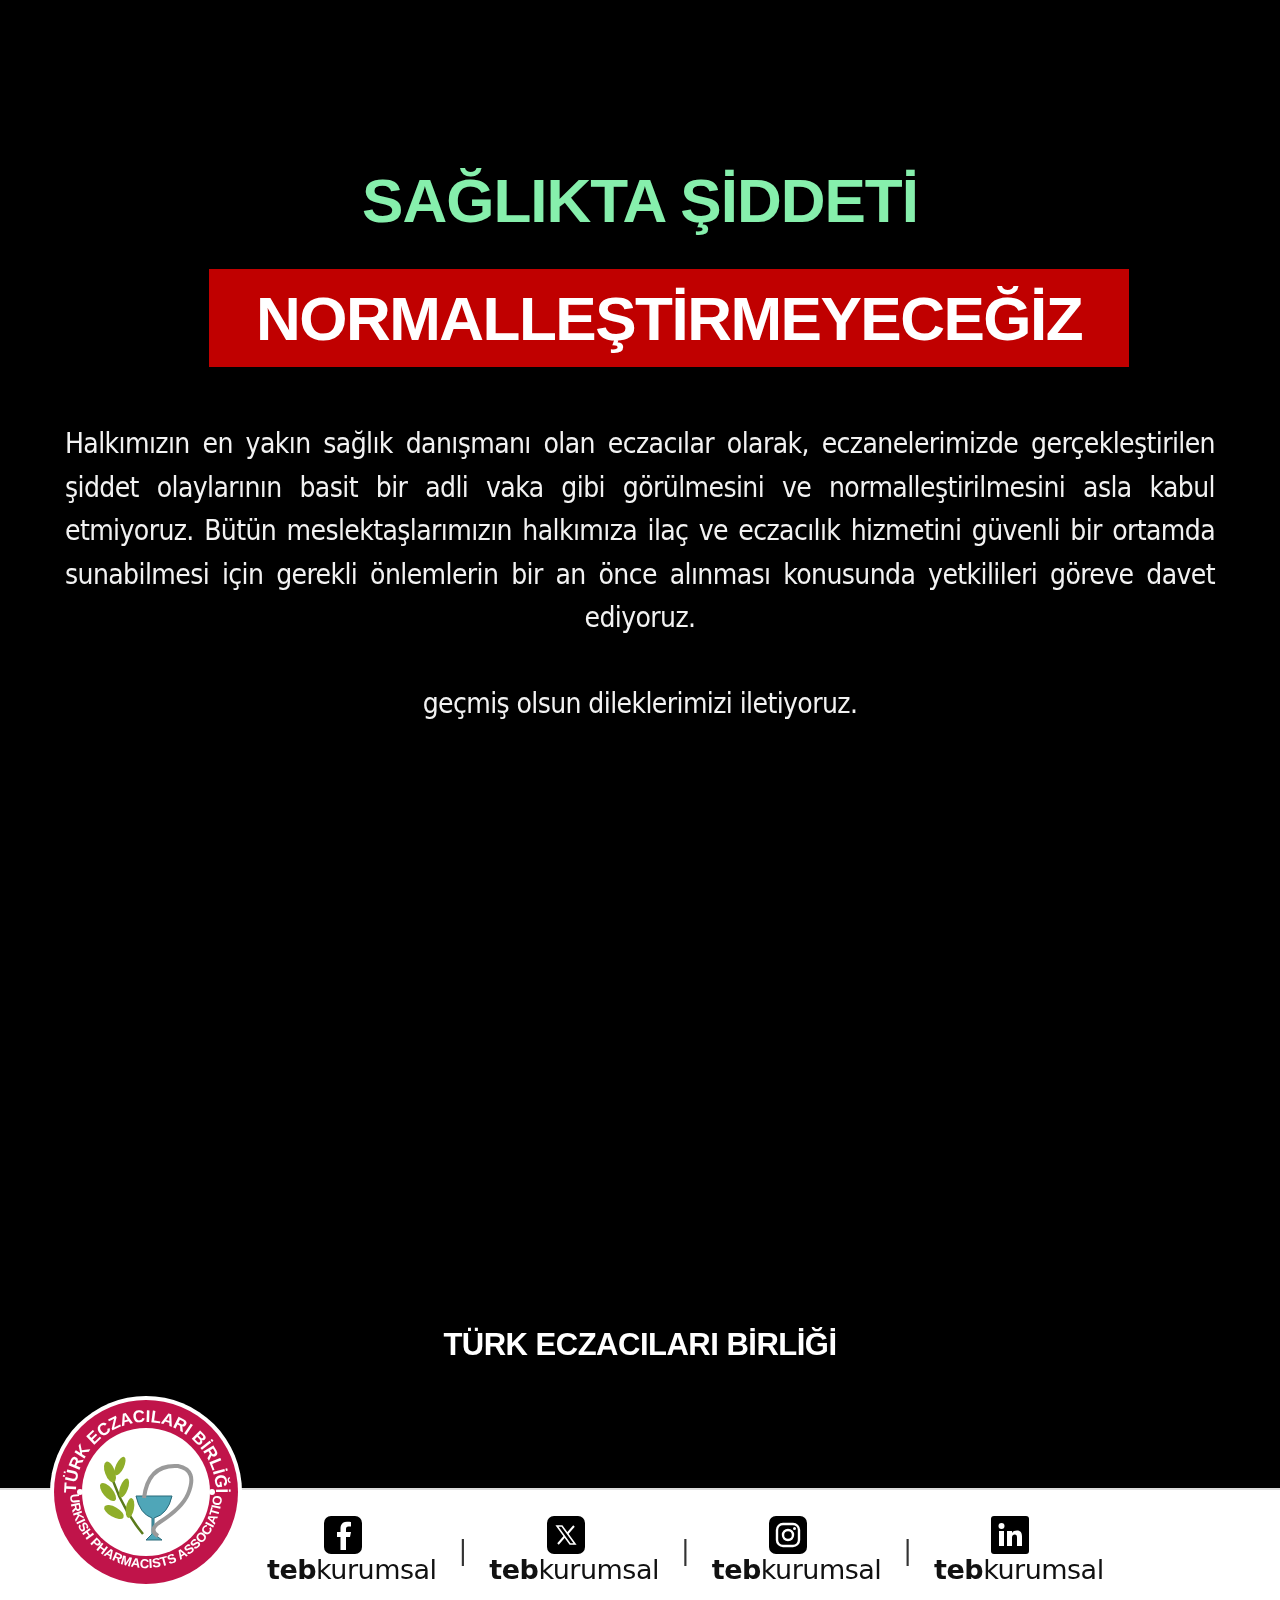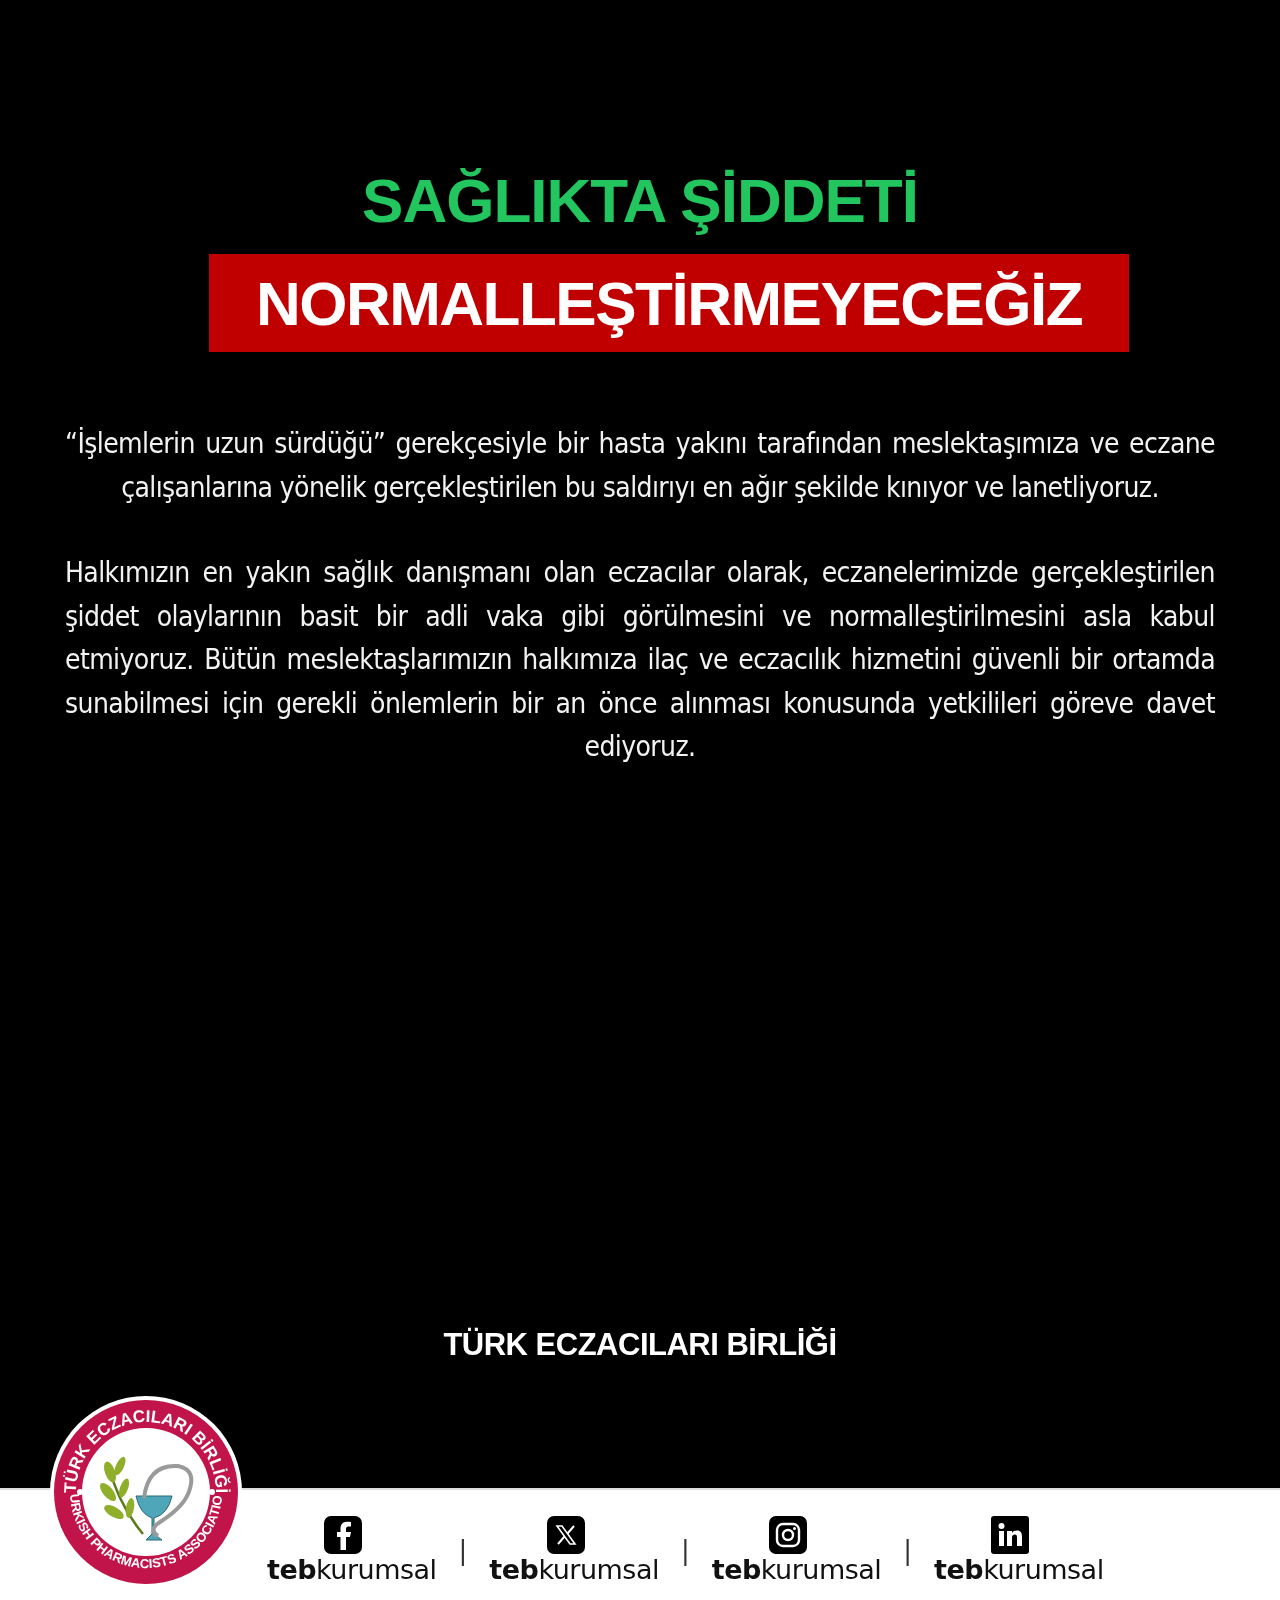--- a/index.html
+++ b/index.html
@@ -2,25 +2,25 @@
 <html><head>
   <meta charset="utf-8">
   <style>
     html, body { margin: 0; padding: 0; }
     body {
       width: 1280px; height: 1600px; background: #000; overflow: hidden;
       position: relative; font-family: "DejaVu Sans", "Liberation Sans", sans-serif;
     }
     .headline {
       position: absolute; left: 0; width: 1280px; top: 165px; text-align: center;
-      color: #22c55e; font-family: "Liberation Sans", sans-serif; font-weight: 700;
+      color: #86efac; font-family: "Liberation Sans", sans-serif; font-weight: 700;
       font-size: 62px; letter-spacing: -1px; line-height: 72px;
     }
     .banner {
-      position: absolute; left: 209px; top: 254px; width: 920px; height: 98px;
+      position: absolute; left: 209px; top: 269px; width: 920px; height: 98px;
       background: #c00000; display: flex; align-items: center; justify-content: center;
     }
     .banner-text {
       color: #fff; font-family: "Liberation Sans", sans-serif; font-weight: 700;
       font-size: 62px; letter-spacing: -1.5px;
     }
     .body-text {
       position: absolute; left: 65px; width: 1150px; top: 422px; color: #f2f2f2;
       font-family: "DejaVu Sans", sans-serif; font-size: 28px; line-height: 43.5px;
       letter-spacing: -0.6px; font-stretch: condensed;
@@ -58,22 +58,22 @@
 </head>
 <body>
 
 <div class="headline">SAĞLIKTA ŞİDDETİ</div>
 
 <div class="banner">
   <span class="banner-text">NORMALLEŞTİRMEYECEĞİZ</span>
 </div>
 
 <div class="body-text">
-  <p class="para">“İşlemlerin uzun sürdüğü” gerekçesiyle bir hasta yakını tarafından meslektaşımıza ve eczane çalışanlarına yönelik gerçekleştirilen bu saldırıyı en ağır şekilde kınıyor ve lanetliyoruz.</p>
   <p class="para">Halkımızın en yakın sağlık danışmanı olan eczacılar olarak, eczanelerimizde gerçekleştirilen şiddet olaylarının basit bir adli vaka gibi görülmesini ve normalleştirilmesini asla kabul etmiyoruz. Bütün meslektaşlarımızın halkımıza ilaç ve eczacılık hizmetini güvenli bir ortamda sunabilmesi için gerekli önlemlerin bir an önce alınması konusunda yetkilileri göreve davet ediyoruz.</p>
+  <p class="para center">geçmiş olsun dileklerimizi iletiyoruz.</p>
 </div>
 
 <div class="signature">TÜRK ECZACILARI BİRLİĞİ</div>
 
 <div class="footer"></div>
 
 <div class="logo">
   <svg width="196" height="196" viewBox="0 0 196 196">
     <defs>
       <path id="topArc" d="M 28 98 A 70 70 0 0 1 168 98"></path>

